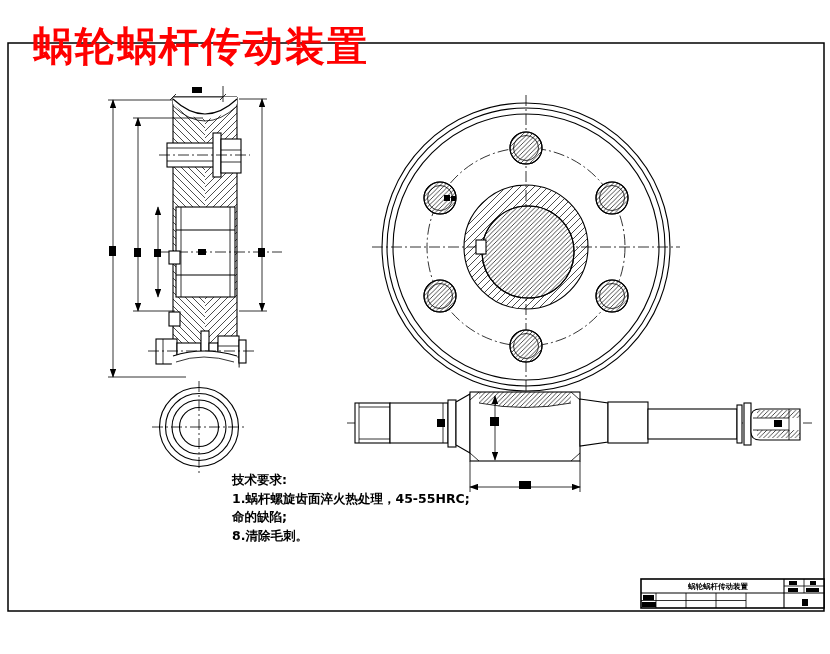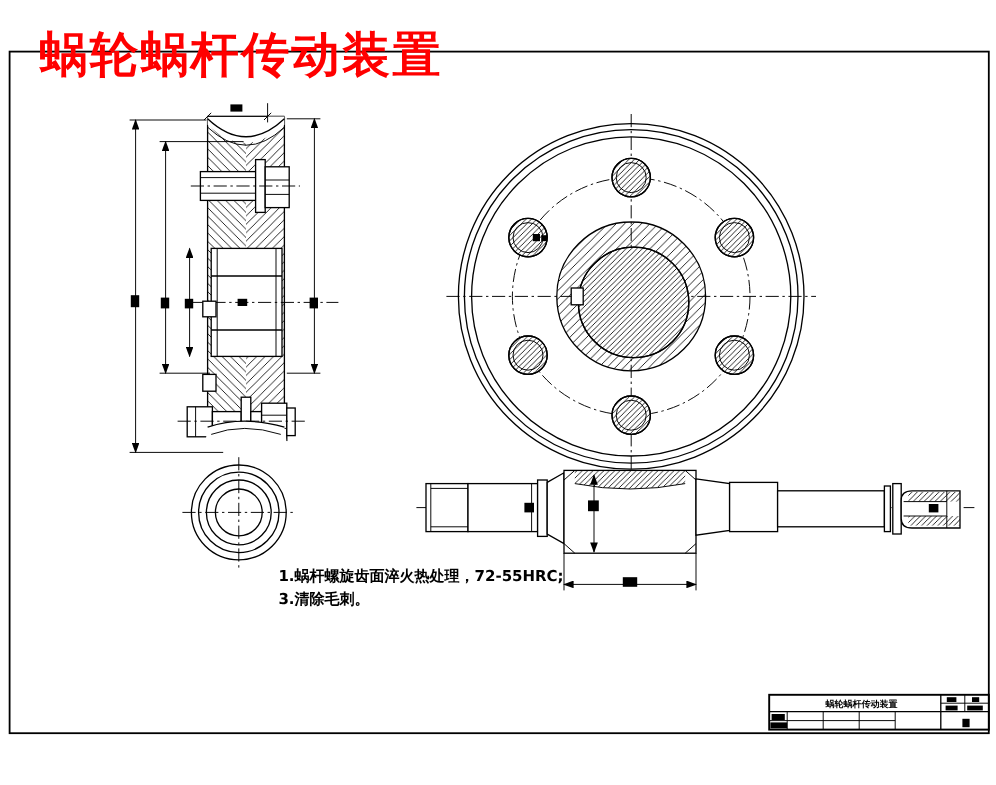--- a/index.html
+++ b/index.html
@@ -250,17 +250,19 @@
     <rect x="806" y="588" width="13" height="4" class="blob"></rect>
     <rect x="643" y="595" width="11" height="5" class="blob"></rect>
     <rect x="642" y="602" width="14" height="5" class="blob"></rect>
     <rect x="802" y="599" width="6" height="7" class="blob"></rect>
   </g>
 </svg>
 
 <div class="main-title">蜗轮蜗杆传动装置</div>
 
 <div class="tech">
-  <div>1.蜗杆螺旋齿面淬火热处理，72-55HRC;</div>
-  <div>3.清除毛刺。</div>
+  <div>技术要求:</div>
+  <div>1.蜗杆螺旋齿面淬火热处理，45-55HRC;</div>
+  <div>命的缺陷;</div>
+  <div>8.清除毛刺。</div>
 </div>
 
 </div>
 
 </body></html>

